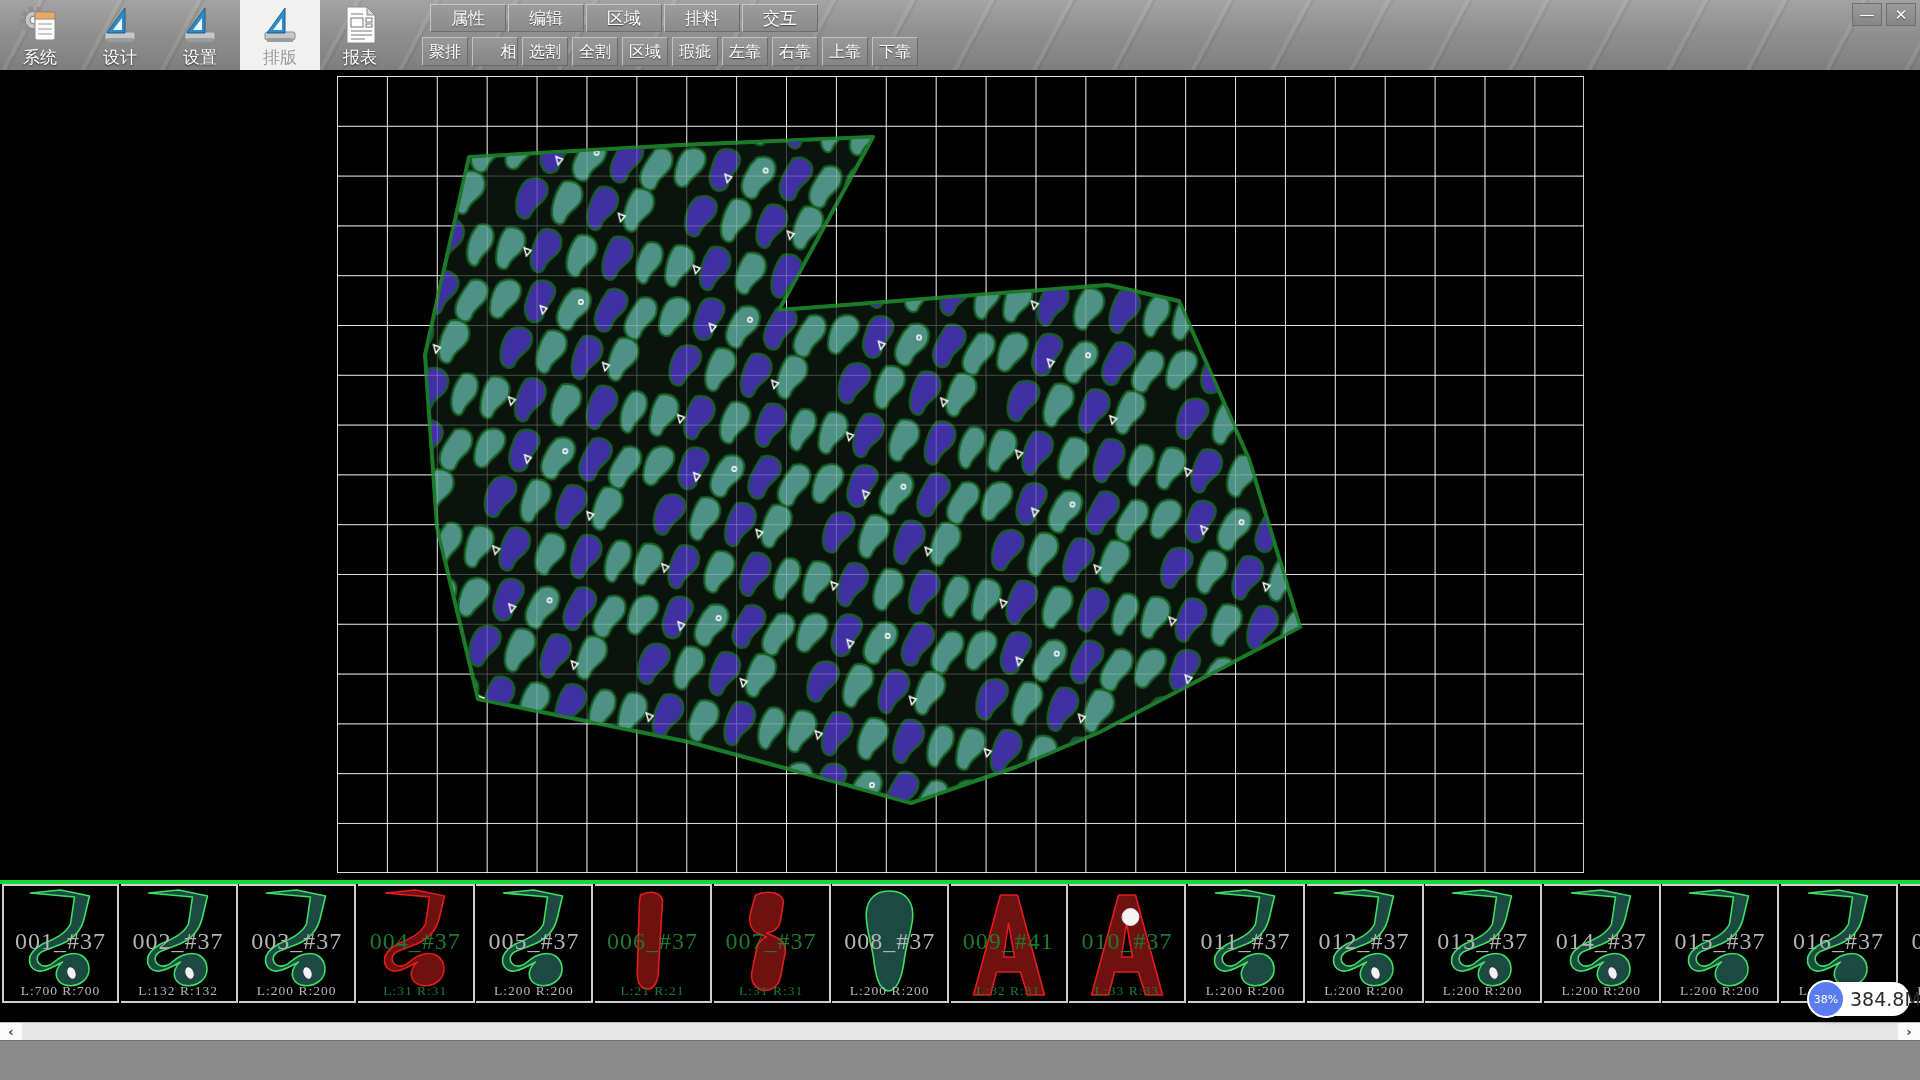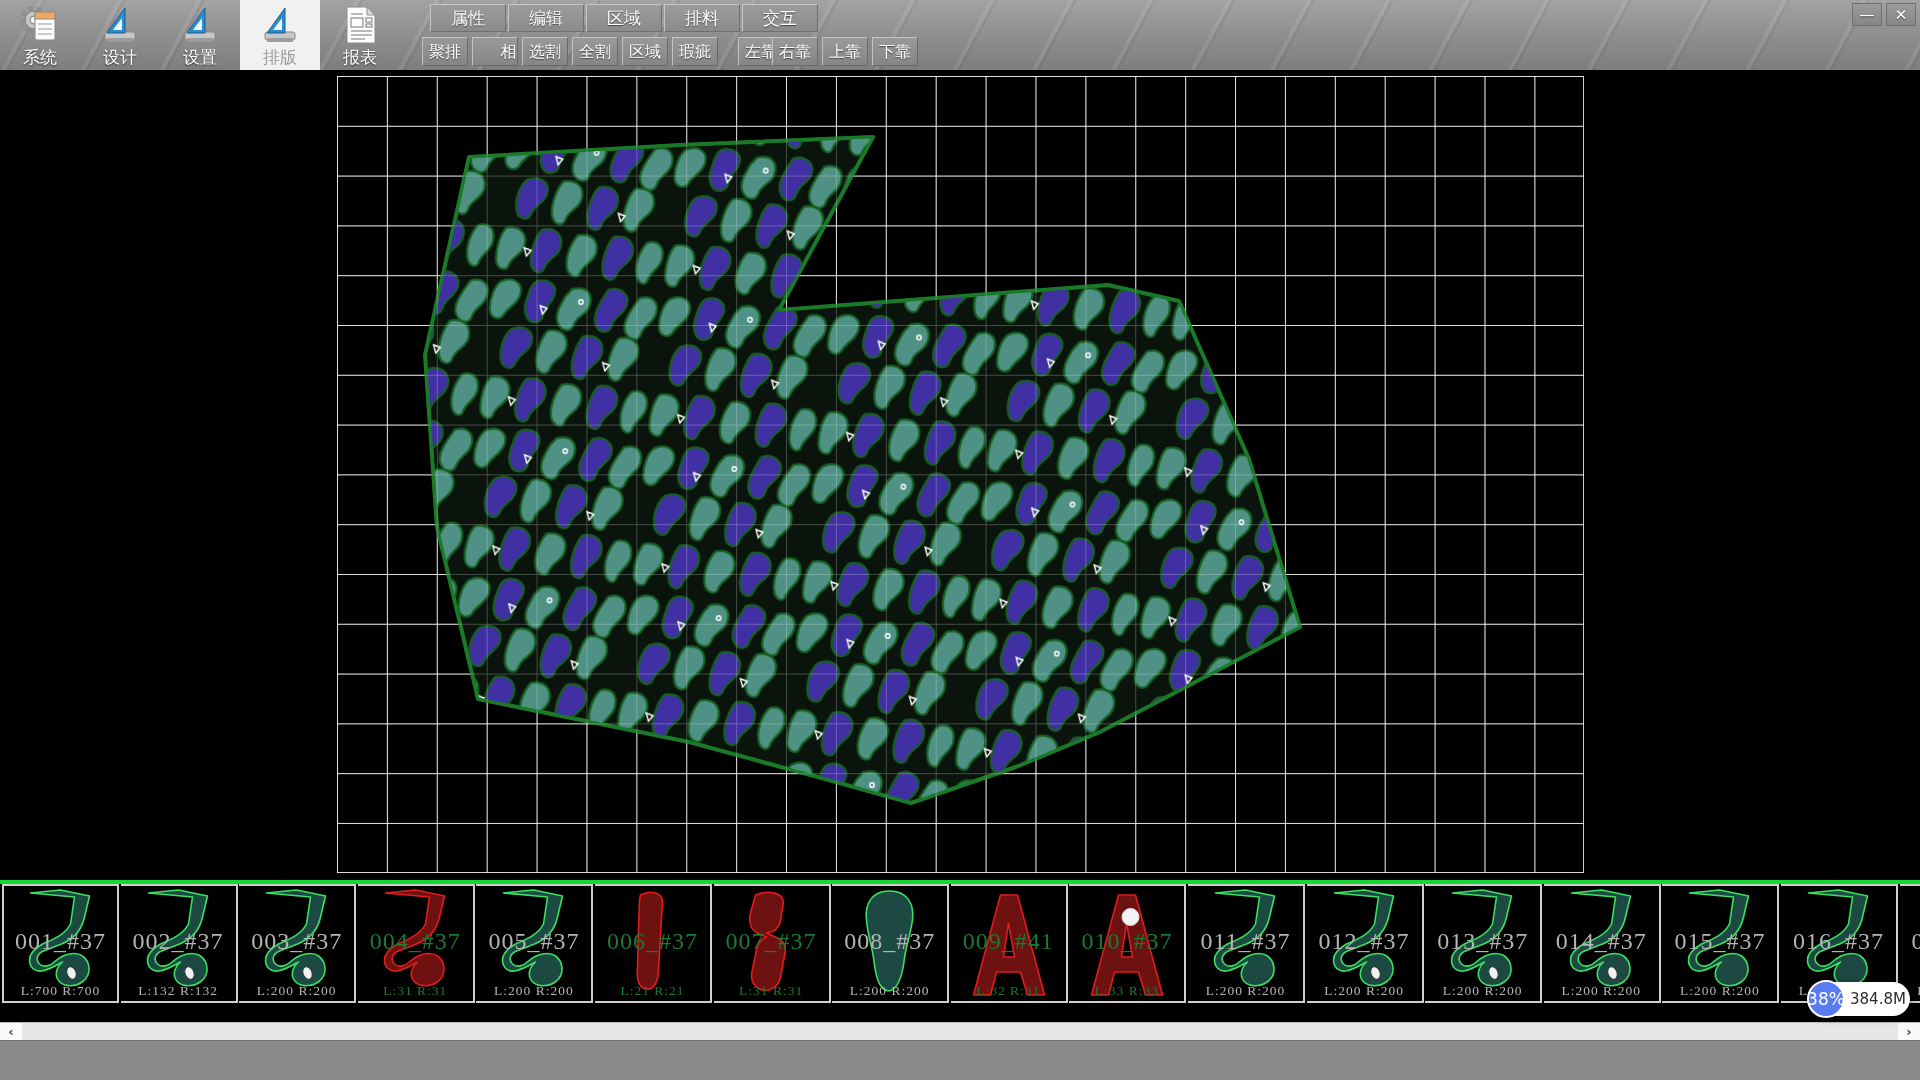--- a/index.html
+++ b/index.html
@@ -66,24 +66,24 @@
   .sb-btn { position:absolute; top:0; width:22px; height:18px; background:#fafafa; color:#444;
     font-weight:bold; font-size:13px; line-height:17px; text-align:center; cursor:pointer; }
   .sb-left { left:0; } .sb-right { right:0; }
   .statusbar { position:absolute; left:0; top:1040px; width:1920px; height:40px; background:#8a8a8a;
     border-top:1px solid #707070; }
 
   
   .badge { position:absolute; left:1810px; top:982px; width:100px; height:34px; background:#fff;
     border-radius:18px; box-shadow:0 2px 7px rgba(0,0,0,.5); z-index:10; cursor:pointer; }
   .badge-circle { position:absolute; left:-3px; top:-2px; width:38px; height:38px; border-radius:50%;
-    background:#5b7cf0; border:2px solid #fff; color:#fff; font-size:17px; display:flex;
+    background:#5b7cf0; border:2px solid #fff; color:#fff; font-size:11px; display:flex;
     align-items:center; justify-content:center; }
   .badge-label { position:absolute; left:40px; right:8px; top:0; height:34px; line-height:34px;
-    text-align:center; color:#2b2b2b; font-size:15px; }
+    text-align:center; color:#2b2b2b; font-size:19px; }
 </style>
 </head>
 <body>
 
 <div class="app">
 
   <div class="titlebar">
     <div class="iconbar" id="iconbar">
         <div class="icon-cell" style="left: 0px;">
           <div class="glyph">
@@ -157,21 +157,21 @@
         <div class="menu-tab" style="left: 664px;">排料</div>
         <div class="menu-tab" style="left: 742px;">交互</div>
       </div>
     <div id="toolrow">
         <div class="tool-btn" style="left: 422px;">聚排</div>
         <div class="tool-btn" style="left: 472px; padding-left: 27px;">相机</div>
         <div class="tool-btn" style="left: 522px;">选割</div>
         <div class="tool-btn" style="left: 572px;">全割</div>
         <div class="tool-btn" style="left: 622px;">区域</div>
         <div class="tool-btn" style="left: 672px;">瑕疵</div>
-        <div class="tool-btn" style="left: 738px;">左靠</div>
+        <div class="tool-btn" style="left: 722px;">左靠</div>
         <div class="tool-btn" style="left: 772px;">右靠</div>
         <div class="tool-btn" style="left: 822px;">上靠</div>
         <div class="tool-btn" style="left: 872px;">下靠</div>
       </div>
     <div class="win-controls">
       <div class="win-btn">—</div>
       <div class="win-btn">✕</div>
     </div>
   </div>
 

